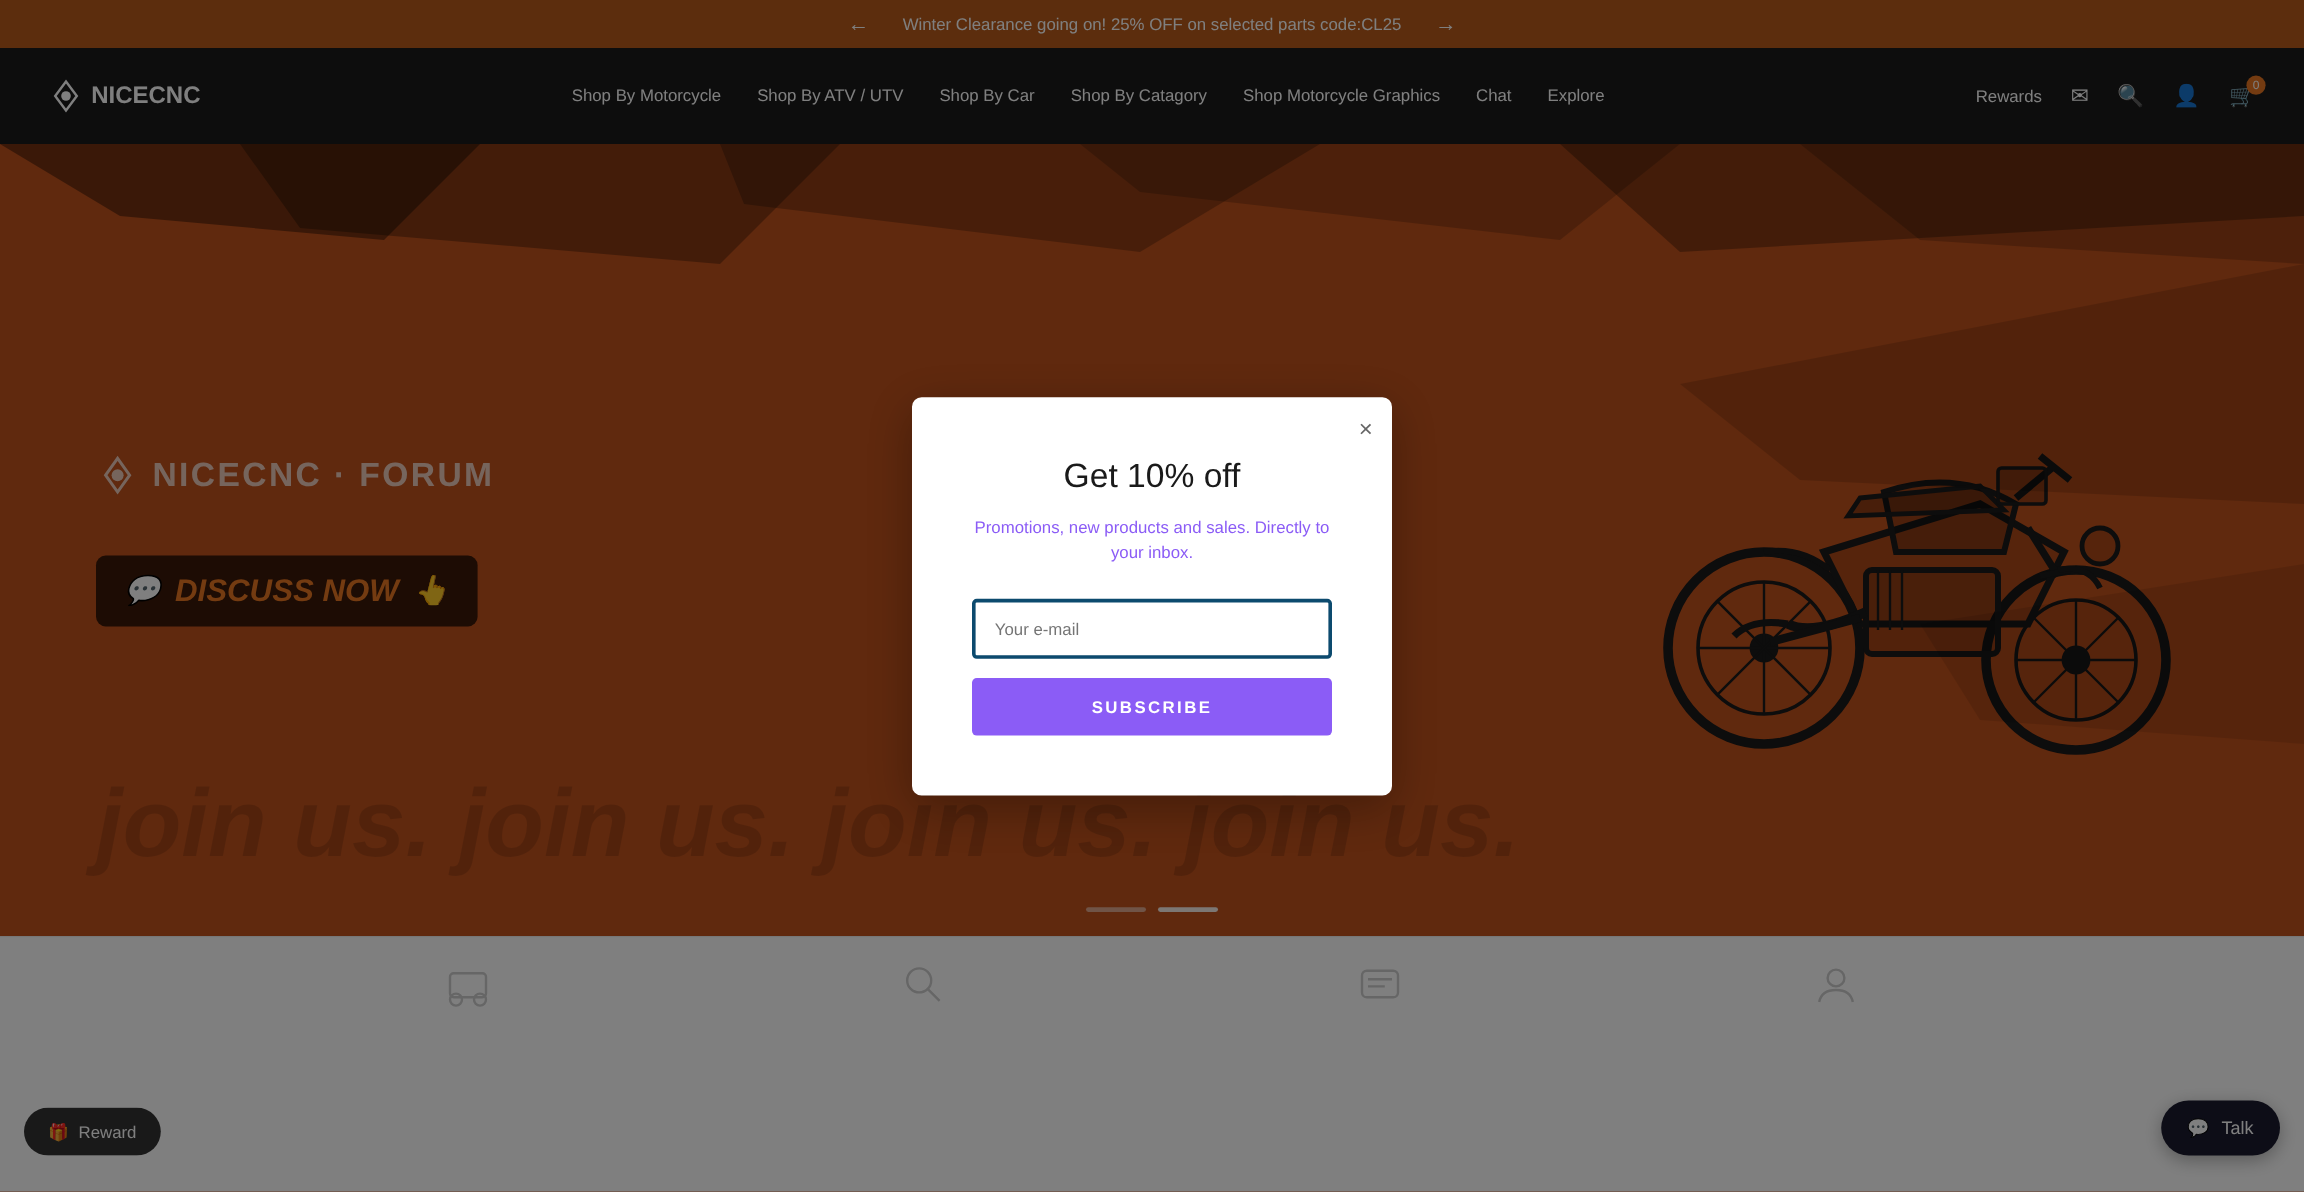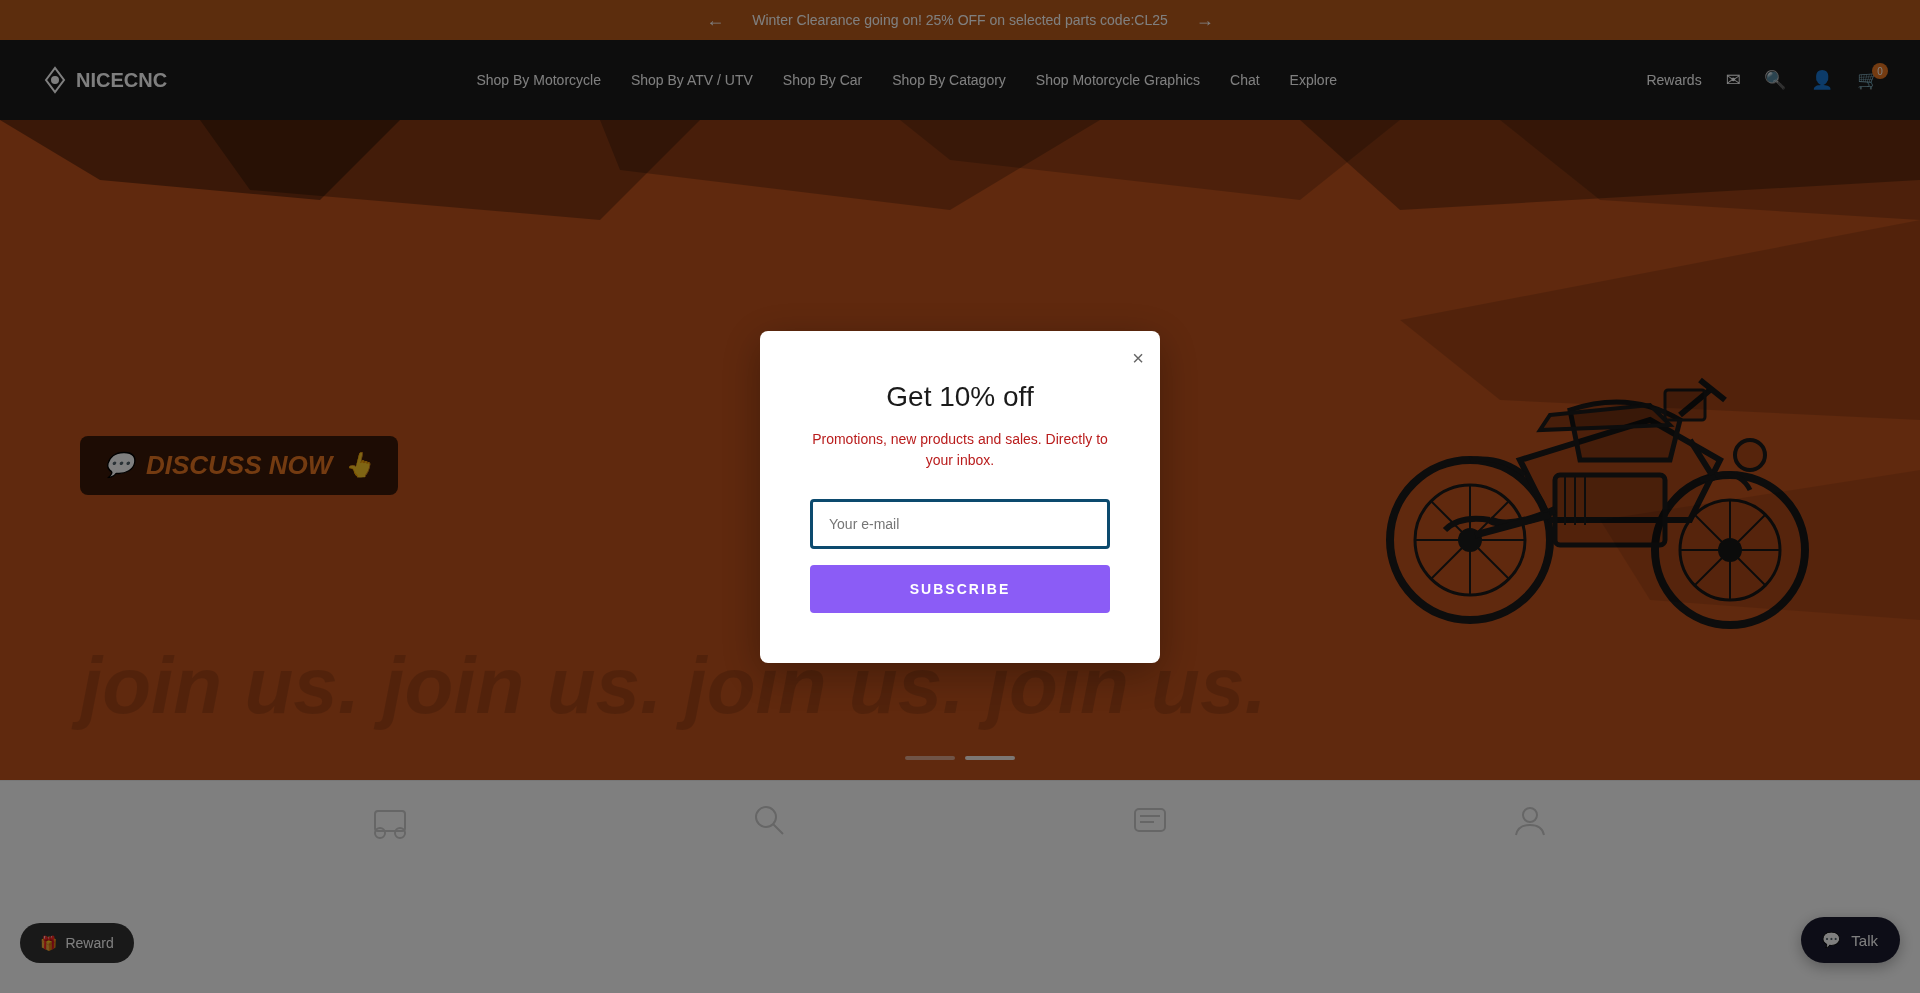--- a/index.html
+++ b/index.html
@@ -288,21 +288,21 @@
       color: #666;
     }
     .modal-title {
       font-size: 28px;
       font-weight: normal;
       margin-bottom: 16px;
       color: #1a1a1a;
     }
     .modal-subtitle {
       font-size: 14px;
-      color: #b91c1c;
+      color: #8b5cf6;
       margin-bottom: 28px;
       line-height: 1.5;
     }
     .modal-input {
       width: 100%;
       border: 3px solid #0c4a6e;
       border-radius: 4px;
       padding: 14px 16px;
       font-size: 14px;
       margin-bottom: 16px;
@@ -389,20 +389,27 @@
     <path d="M600,0 L1100,0 L950,90 L620,50 Z" fill="rgba(0,0,0,0.25)"></path>
     <path d="M900,0 L1400,0 L1300,80 L950,40 Z" fill="rgba(0,0,0,0.2)"></path>
     <path d="M1300,0 L1920,0 L1920,60 L1400,90 Z" fill="rgba(0,0,0,0.3)"></path>
     <path d="M1500,0 L1920,0 L1920,100 L1600,80 Z" fill="rgba(0,0,0,0.2)"></path>
 
     <path d="M1400,200 L1920,100 L1920,300 L1500,280 Z" fill="rgba(0,0,0,0.15)"></path>
     <path d="M1600,400 L1920,350 L1920,500 L1650,480 Z" fill="rgba(0,0,0,0.1)"></path>
   </svg>
 
   <div class="hero-content">
+    <div class="hero-brand">
+      <svg width="35" height="35" viewBox="0 0 35 35">
+        <polygon points="8,18 18,4 28,18 18,32" fill="none" stroke="rgba(255,255,255,0.7)" stroke-width="2.5"></polygon>
+        <circle cx="18" cy="18" r="5" fill="rgba(255,255,255,0.7)"></circle>
+      </svg>
+      <span class="hero-brand-text">NICECNC · FORUM</span>
+    </div>
     <a href="#" class="hero-cta">
       <span style="font-size:24px;">💬</span>
       <span>Discuss Now</span>
       <span style="font-size:24px;">👆</span>
     </a>
   </div>
 
   <div class="hero-motorcycle">
     <svg class="moto-svg" viewBox="0 0 450 380" fill="none">
 

